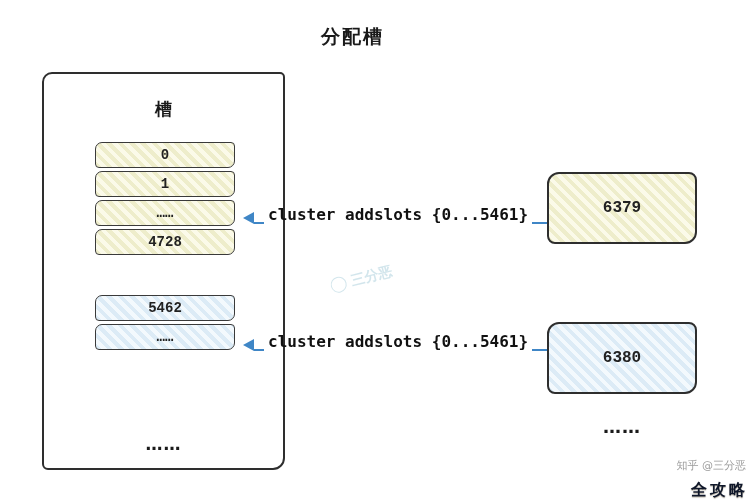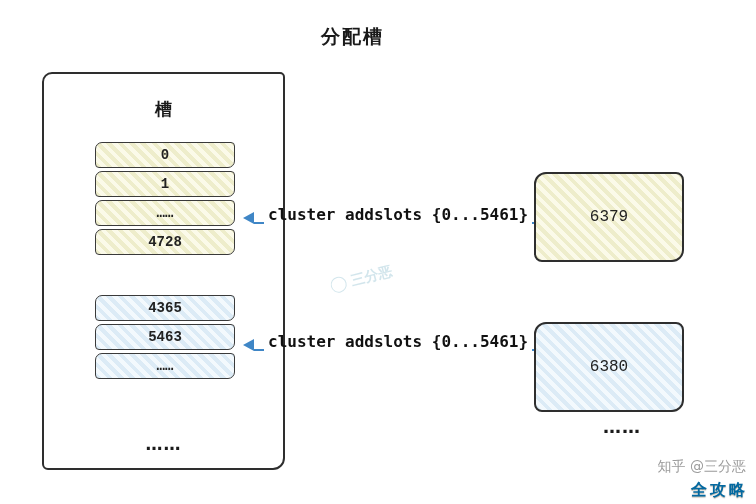--- a/index.html
+++ b/index.html
@@ -74,26 +74,26 @@
   .conn-line.lead { width: 10px; }
   .conn-line.tail { flex: 1 1 auto; min-width: 8px; }
   .conn-label {
     font-family: "DejaVu Sans Mono", "Liberation Mono", monospace;
     font-size: 16px; font-weight: bold; color: #111;
     padding: 0 4px; white-space: nowrap; background: transparent;
   }
 
   
   .node {
-    position: absolute; left: 534px; width: 150px; height: 90px;
+    position: absolute; left: 547px; width: 150px; height: 72px;
     border: 2.2px solid #2e2e2e;
     border-radius: 12px 8px 12px 8px;
     display: flex; align-items: center; justify-content: center;
     font-family: "Liberation Mono", "DejaVu Sans Mono", monospace;
-    font-size: 16px; font-weight: normal; color: #222;
+    font-size: 16px; font-weight: bold; color: #222;
   }
   .node.n1 { top: 172px; }
   .node.n2 { top: 300px; margin-top: 22px; }
 
   .right-dots {
     position: absolute; left: 547px; top: 416px; width: 150px;
     text-align: center; font-size: 18px; font-weight: bold; color: #1a1a1a;
     letter-spacing: 1px;
   }
 
@@ -103,25 +103,25 @@
     display: flex; align-items: center; gap: 5px;
     transform: rotate(-14deg);
     opacity: 0.5; color: #a7cdda; font-size: 14px; font-weight: bold;
   }
   .wm-circle-icon {
     width: 16px; height: 16px; border: 1.5px solid #a7cdda; border-radius: 50%;
     flex: 0 0 auto;
   }
   .watermark-zhihu {
     position: absolute; right: 10px; top: 458px;
-    color: #9b9b9b; font-size: 14px;
+    color: #9b9b9b; font-size: 11px;
   }
   .watermark-corner {
     position: absolute; right: 8px; top: 480px;
-    color: #0369a1; font-size: 16px; font-weight: bold; letter-spacing: 3px;
+    color: #0f172a; font-size: 16px; font-weight: bold; letter-spacing: 3px;
     text-shadow: 0 1px 1px rgba(60,40,0,0.35);
   }
 </style>
 </head>
 <body>
 
 <div class="canvas">
 
   <div class="title">分配槽</div>
 
@@ -129,22 +129,21 @@
     <div class="outer-label">槽</div>
 
     <div class="slot-group g1">
       <div class="slot-row hatch-yellow">0</div>
       <div class="slot-row hatch-yellow">1</div>
       <div class="slot-row hatch-yellow">……</div>
       <div class="slot-row hatch-yellow">4728</div>
     </div>
 
     <div class="slot-group g2">
-      <div class="slot-row hatch-blue">4365</div>
-      <div class="slot-row hatch-blue">5463</div>
+      <div class="slot-row hatch-blue">5462</div>
       <div class="slot-row hatch-blue">……</div>
     </div>
 
     <div class="outer-dots">……</div>
   </div>
 
   <div class="connector c1">
     <span class="arrowhead-left"></span>
     <span class="conn-line lead"></span>
     <span class="conn-label">cluster addslots {0...5461}</span>

